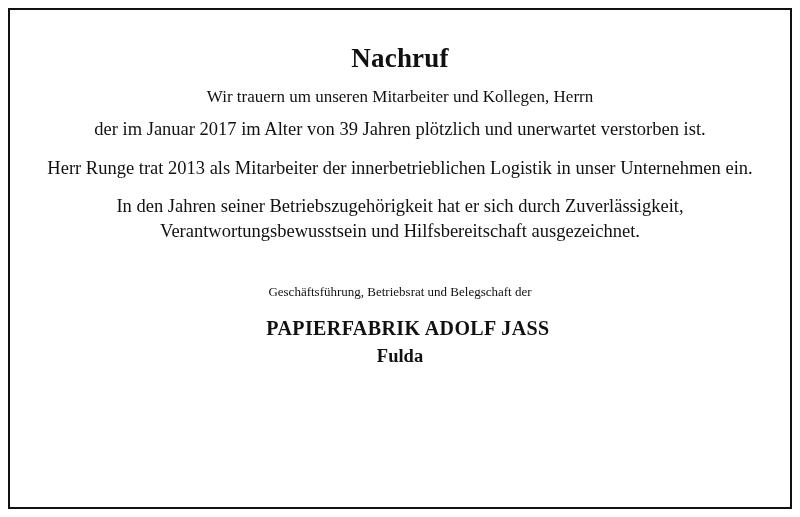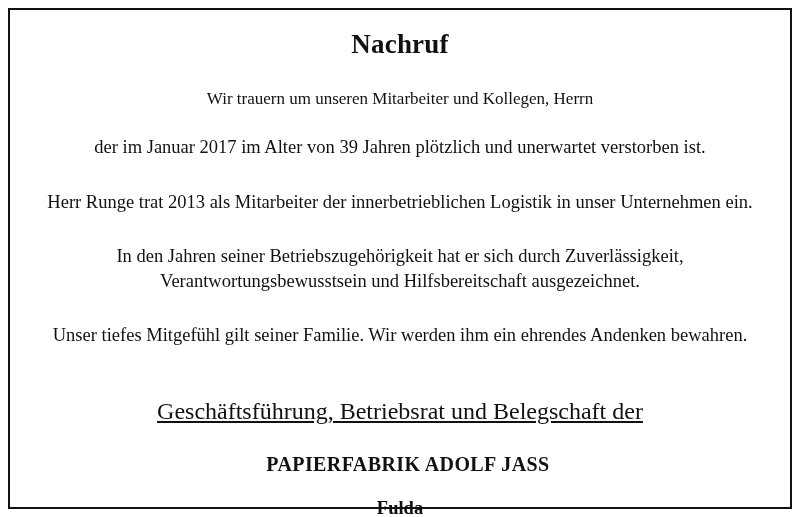--- a/index.html
+++ b/index.html
@@ -30,26 +30,25 @@
     border: 2px solid #111111;
     box-sizing: border-box;
   }
   .content {
     position: absolute;
     left: 8px;
     top: 8px;
     right: 8px;
     bottom: 8px;
     box-sizing: border-box;
-    padding: 16px 26px 14px 26px;
+    padding: 30px 26px 14px 26px;
     display: flex;
     flex-direction: column;
     align-items: center;
     text-align: center;
-    gap: 16px;
   }
   .headline {
     font-size: 27px;
     font-weight: bold;
     letter-spacing: 0.2px;
     line-height: 1.1;
     margin: 6px 0 12px 0;
   }
   .intro {
     font-size: 17px;
@@ -69,24 +68,23 @@
     margin: 0 0 14px 0;
     max-width: 720px;
   }
   .para.tight {
     margin-bottom: 13px;
   }
   .spacer {
     height: 18px;
   }
   .signoff-line {
-    font-size: 24px;
+    font-size: 13px;
     line-height: 1.35;
-    margin: 2px;
-    text-decoration: underline;
+    margin: 8px;
   }
   .company {
     font-size: 20px;
     font-weight: bold;
     letter-spacing: 0.4px;
     margin: 8px 0 6px 16px;
   }
   .city {
     font-size: 18.5px;
     font-weight: bold;
@@ -101,21 +99,20 @@
   <div class="content">
 
     <div class="headline">Nachruf</div>
 
     <div class="intro">Wir trauern um unseren Mitarbeiter und Kollegen, Herrn</div>
 
 
     <p class="para">der im Januar 2017 im Alter von 39 Jahren plötzlich und unerwartet verstorben ist.</p>
     <p class="para">Herr Runge trat 2013 als Mitarbeiter der innerbetrieblichen Logistik in unser Unternehmen ein.</p>
     <p class="para">In den Jahren seiner Betriebszugehörigkeit hat er sich durch Zuverlässigkeit, Verantwortungsbewusstsein und Hilfsbereitschaft ausgezeichnet.</p>
-    <p class="para tight">Unser tiefes Mitgefühl gilt seiner Familie. Wir werden ihm ein ehrendes Andenken bewahren.</p>
 
     <div class="spacer"></div>
 
     <div class="signoff-line">Geschäftsführung, Betriebsrat und Belegschaft der</div>
     <div class="company">PAPIERFABRIK ADOLF JASS</div>
     <div class="city">Fulda</div>
 
   </div>
 </div>
 

